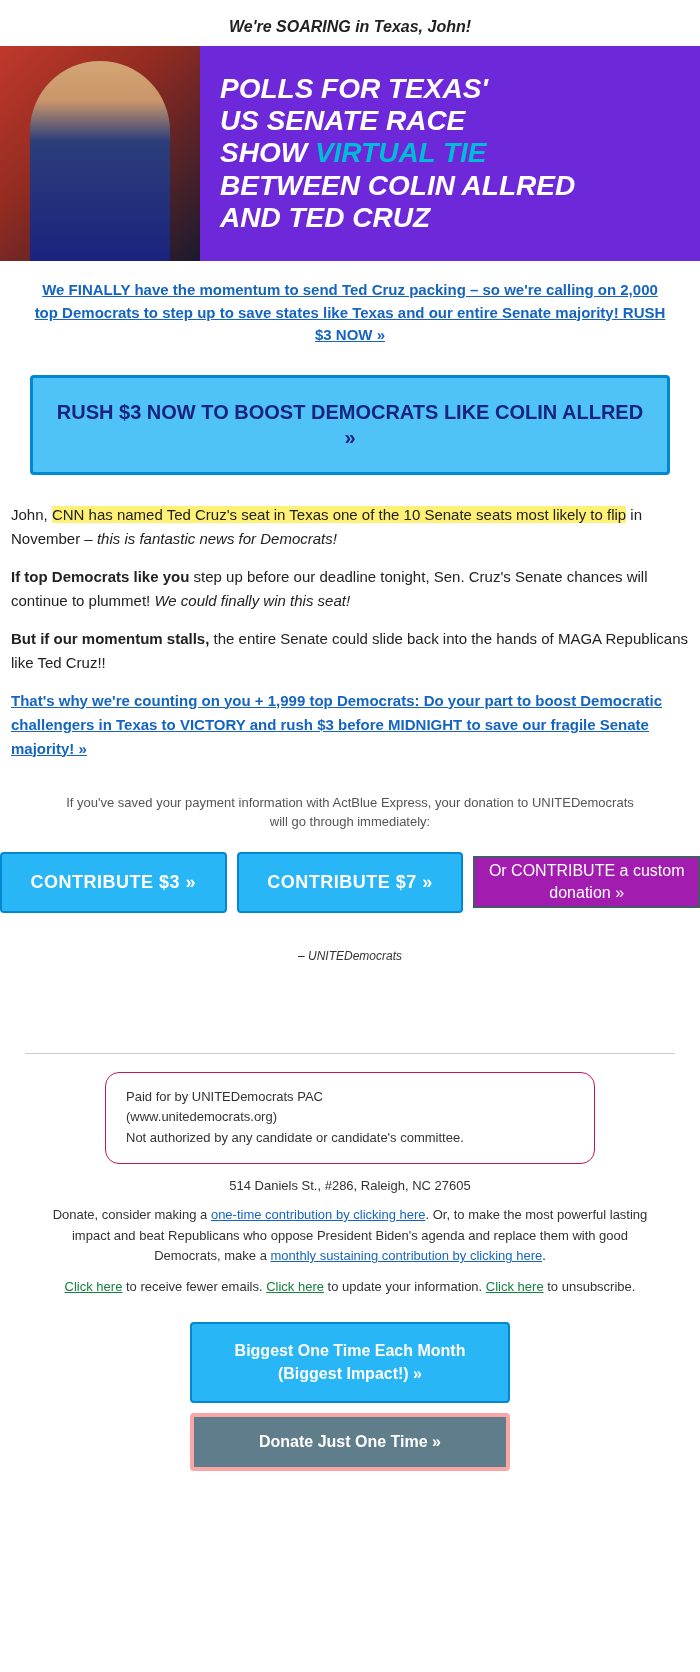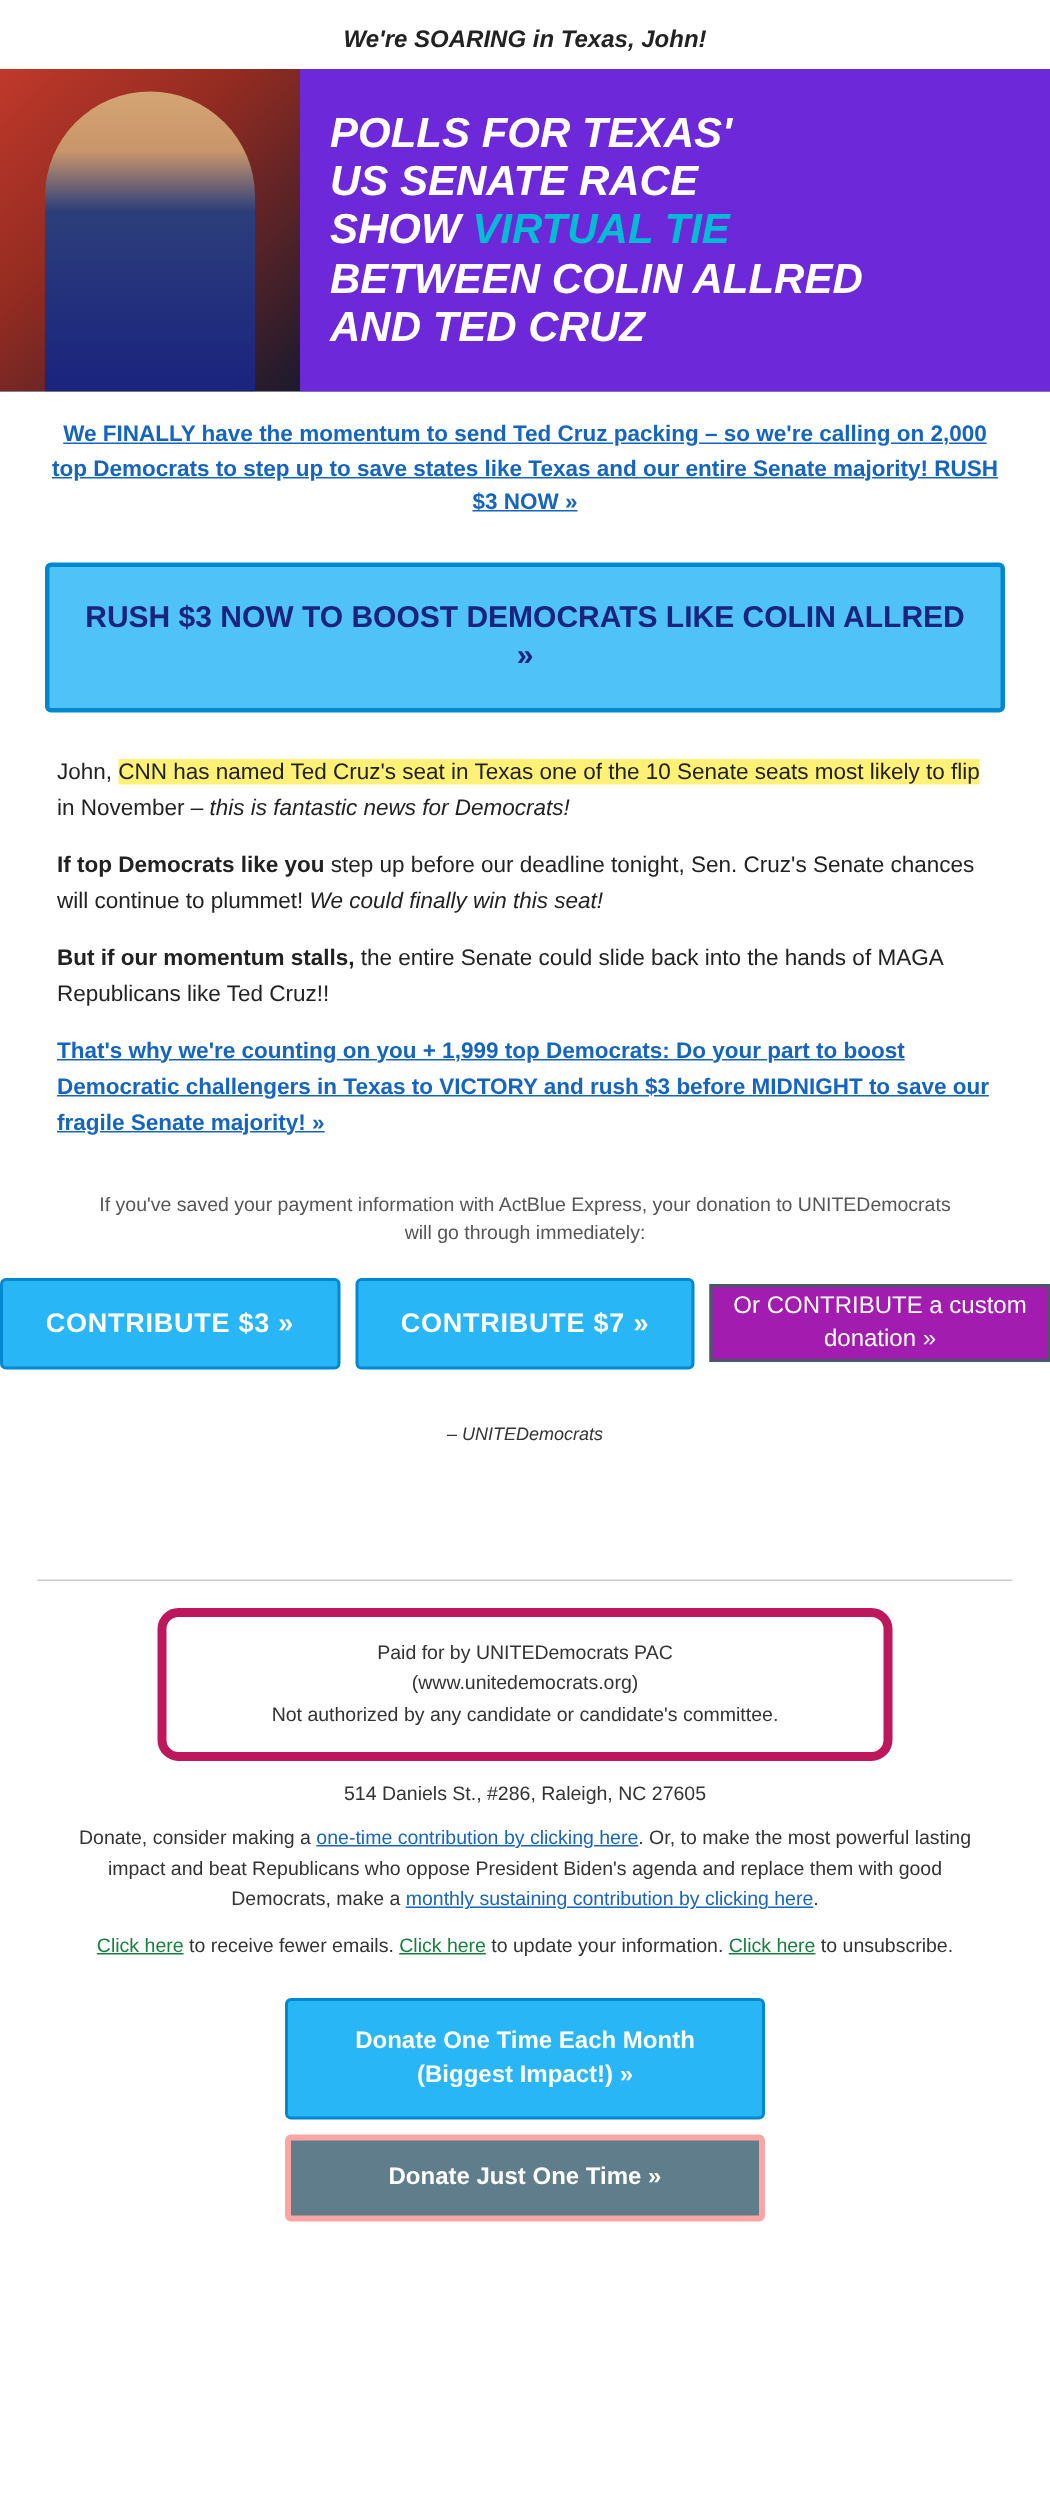--- a/index.html
+++ b/index.html
@@ -96,21 +96,21 @@
       text-align: center;
     }
     .cta-box-text {
       font-size: 20px;
       font-weight: 900;
       color: #1a237e;
       text-transform: uppercase;
       line-height: 1.25;
     }
     .body-content {
-      padding: 10px 38px;
+      padding: 10px 11px;
       line-height: 1.6;
     }
     .highlight-yellow {
       background-color: #fff176;
     }
     .body-content p {
       margin-bottom: 14px;
     }
     .body-link {
       color: #1565c0;
@@ -171,24 +171,23 @@
     }
     .divider {
       border: none;
       border-top: 1px solid #ccc;
       margin: 0 25px;
     }
     .footer {
       padding: 18px 25px 10px;
     }
     .paid-box {
-      border: 6px solid #be185d;
+      border: 1px solid #be185d;
       border-radius: 14px;
       padding: 14px 20px;
-      text-align: center;
       font-size: 13px;
       color: #333;
       line-height: 1.6;
       margin: 0 80px 14px;
     }
     .address-text {
       text-align: center;
       font-size: 13px;
       color: #333;
       margin-bottom: 12px;
@@ -332,21 +331,21 @@
     </div>
 
     <div class="footer-links">
       <a href="#">Click here</a> to receive fewer emails.
       <a href="#">Click here</a> to update your information.
       <a href="#">Click here</a> to unsubscribe.
     </div>
 
     <div class="footer-buttons">
       <button class="btn-monthly">
-        <div>Donate One Time Each Month</div>
+        <div>Biggest One Time Each Month</div>
         <div>(Biggest Impact!) »</div>
       </button>
       <button class="btn-onetime">Donate Just One Time »</button>
     </div>
 
   </div>
 
 </div>
 
 </body></html>

